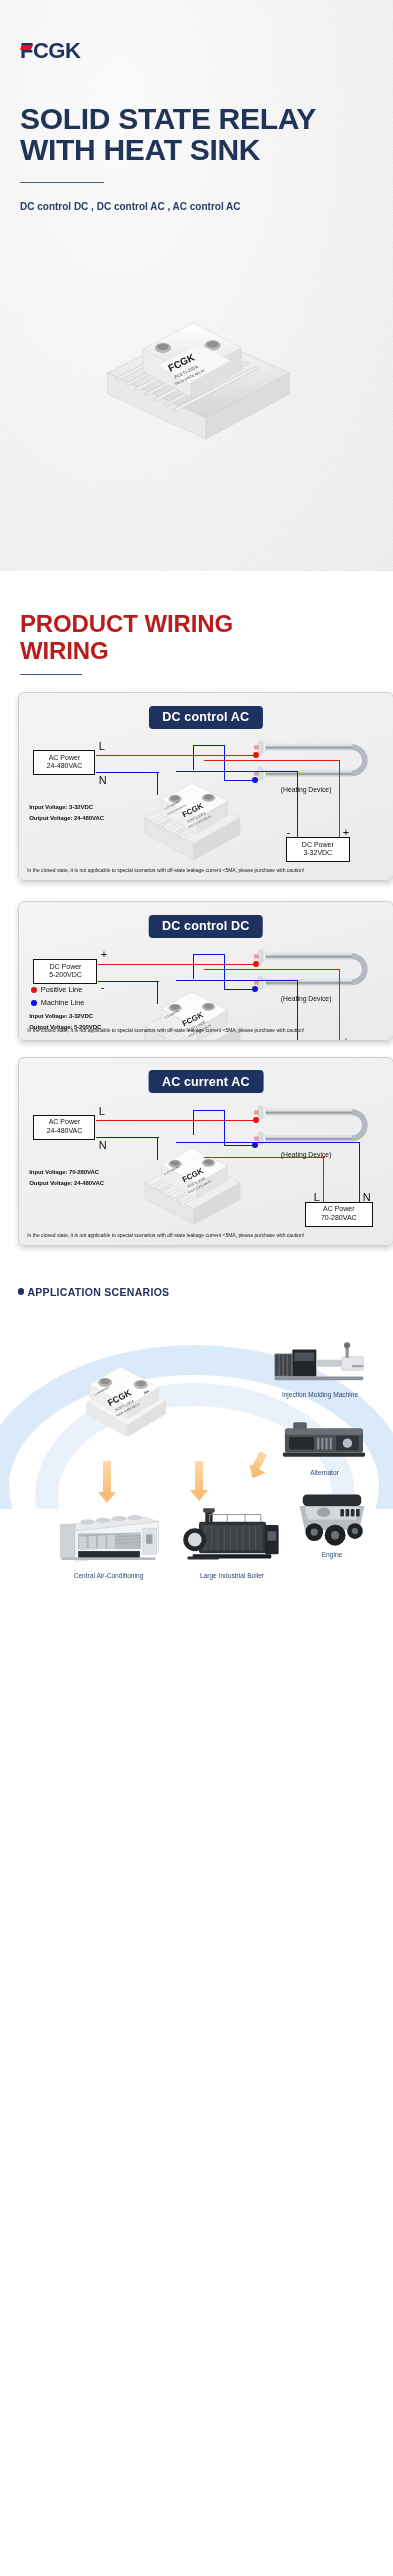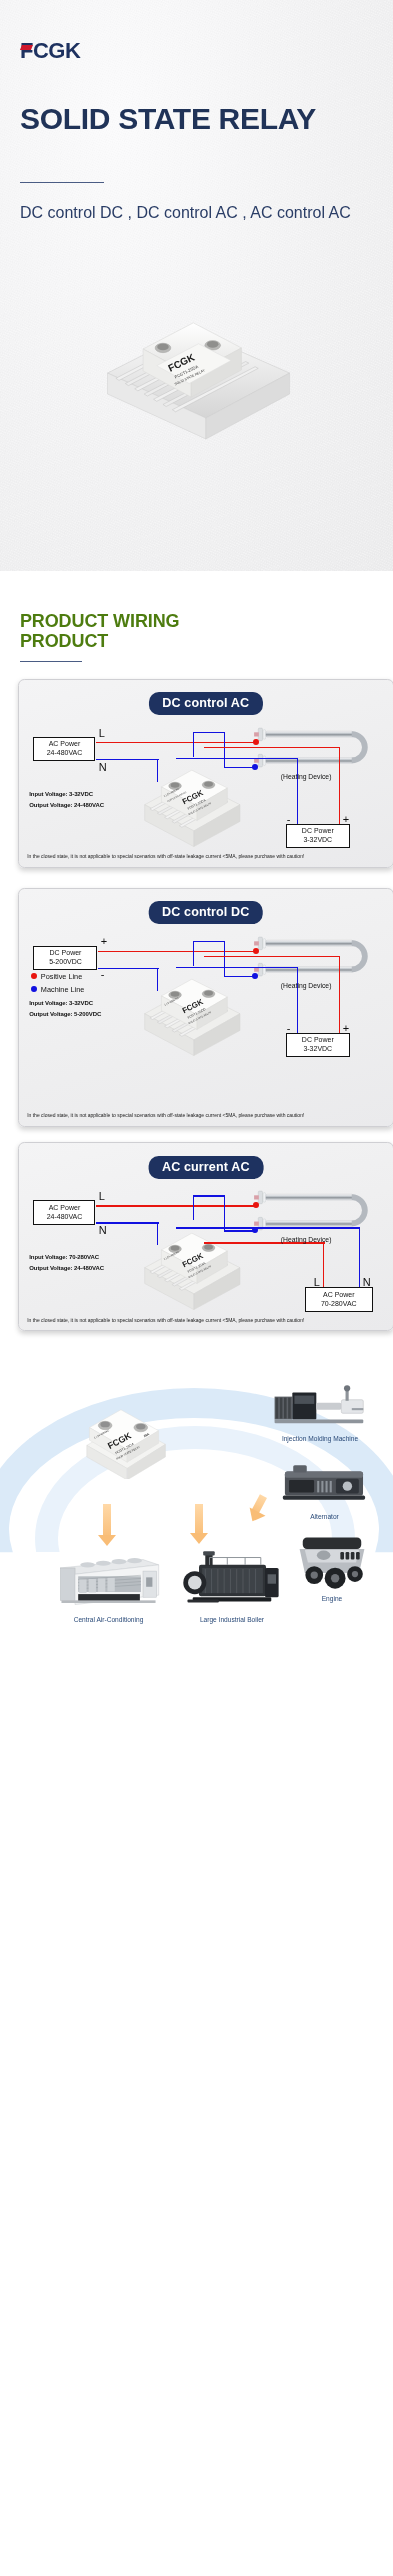--- a/index.html
+++ b/index.html
@@ -74,23 +74,23 @@
     background: #4a5c84;
     z-index: 3;
   }
 
   .hero-sub {
     position: absolute;
     left: 20px; top: 198px;
     z-index: 3;
   }
   .hero-sub div {
-    font-size: 16px;
+    font-size: 10px;
     line-height: 1.85;
-    font-weight: 400;
+    font-weight: 700;
     color: #2a3d66;
     white-space: nowrap;
     text-align: right;
   }
 
   
   .hero-photo {
     position: absolute;
     left: 50%;
     top: 261px;
@@ -102,24 +102,24 @@
   
   .section {
     position: relative;
     width: 393px;
     padding: 0 9.4px;
   }
   .sec-head {
     padding: 40px 0 0 10.5px;
   }
   .sec-head h2 {
-    font-size: 18px;
+    font-size: 24px;
     line-height: 1.12;
     font-weight: 800;
-    color: #4d7c0f;
+    color: #b91c1c;
     letter-spacing: -0.1px;
   }
   .sec-rule {
     margin: 9.4px 0 0 0;
     width: 62px; height: 1px;
     background: #4a5c84;
   }
 
   
   .cards { padding: 17px 8.4px 0 8.4px; }
@@ -128,35 +128,35 @@
     position: relative;
     width: 376px;
     margin: 0 auto 15.7px auto;
     background: linear-gradient(165deg,#f4f4f5 0%, #eeeeef 60%, #eaeaec 100%);
     border: 0.5px solid #cfcfd3;
     border-radius: 6.3px;
     box-shadow: 0 2.6px 5.8px rgba(0,0,0,.17);
     overflow: hidden;
   }
   .card-1 { height: 189px; }
-  .card-2 { height: 239px; margin-top: 20px; }
+  .card-2 { height: 140px; margin-top: 20px; }
   .card-3 { height: 189px; }
 
   .card-badge {
     position: absolute;
     left: 50%;
     top: 12.6px;
     transform: translateX(-50%);
     background: #1e3260;
     color: #fff;
     font-size: 12.6px;
     font-weight: 800;
     letter-spacing: 0.1px;
     padding: 4.2px 13.6px 4.7px 13.6px;
-    border-radius: 10px;
+    border-radius: 4px;
     white-space: nowrap;
     z-index: 6;
   }
 
   .card-body { position: absolute; inset: 0; }
 
   
   .pwr-box {
     position: absolute;
     background: #ffffff;
@@ -323,20 +323,21 @@
 
   <div class="logo">
     <span class="logo-mark">
       <span class="logo-slash"></span>
       <span>FCGK</span>
     </span>
   </div>
 
   <h1 class="hero-title">
     <div>SOLID STATE RELAY</div>
+    <div>WITH HEAT SINK</div>
   </h1>
 
   <div class="hero-rule"></div>
 
   <div class="hero-sub">
     <div>DC control DC , DC control AC , AC control AC</div>
   </div>
 
   <div class="hero-photo">
     <svg viewBox="0 0 430 380" width="225" height="199" aria-hidden="true">
@@ -389,21 +390,21 @@
       </g>
     </svg>
   </div>
 </div>
 
 <section class="section">
 
   <div class="sec-head">
     <h2>
       <div>PRODUCT WIRING</div>
-      <div>PRODUCT</div>
+      <div>WIRING</div>
     </h2>
     <div class="sec-rule"></div>
   </div>
 
   <div class="cards">
 
     <div class="card card-1">
       <div class="card-badge">DC control AC</div>
 
       <div class="card-body">
@@ -695,20 +696,24 @@
         <div class="volt-note" style="left:10.5px; top:122px;">Output Voltage: 24-480VAC</div>
 
         <div class="card-note">In the closed state, it is not applicable to special scenarios with off-state leakage current &lt;5MA, please purchase with caution!</div>
       </div>
     </div>
 
   </div>
 </section>
 
 <section>
+  <div class="apps-head">
+    <span class="apps-bullet"></span>
+    <h3>APPLICATION SCENARIOS</h3>
+  </div>
 
   <div class="apps-stage">
 
     <div class="arc arc-outer"></div>
     <div class="arc arc-inner"></div>
 
     <div class="app-item" style="left:58px; top:48px; width:131px;">
       <div class="app-thumb">
         <svg viewBox="0 0 250 160" width="131" height="84" aria-hidden="true">
           <polygon points="55,96 130,52 205,94 132,140" fill="#f4f4f2" stroke="#dddddb"></polygon>

